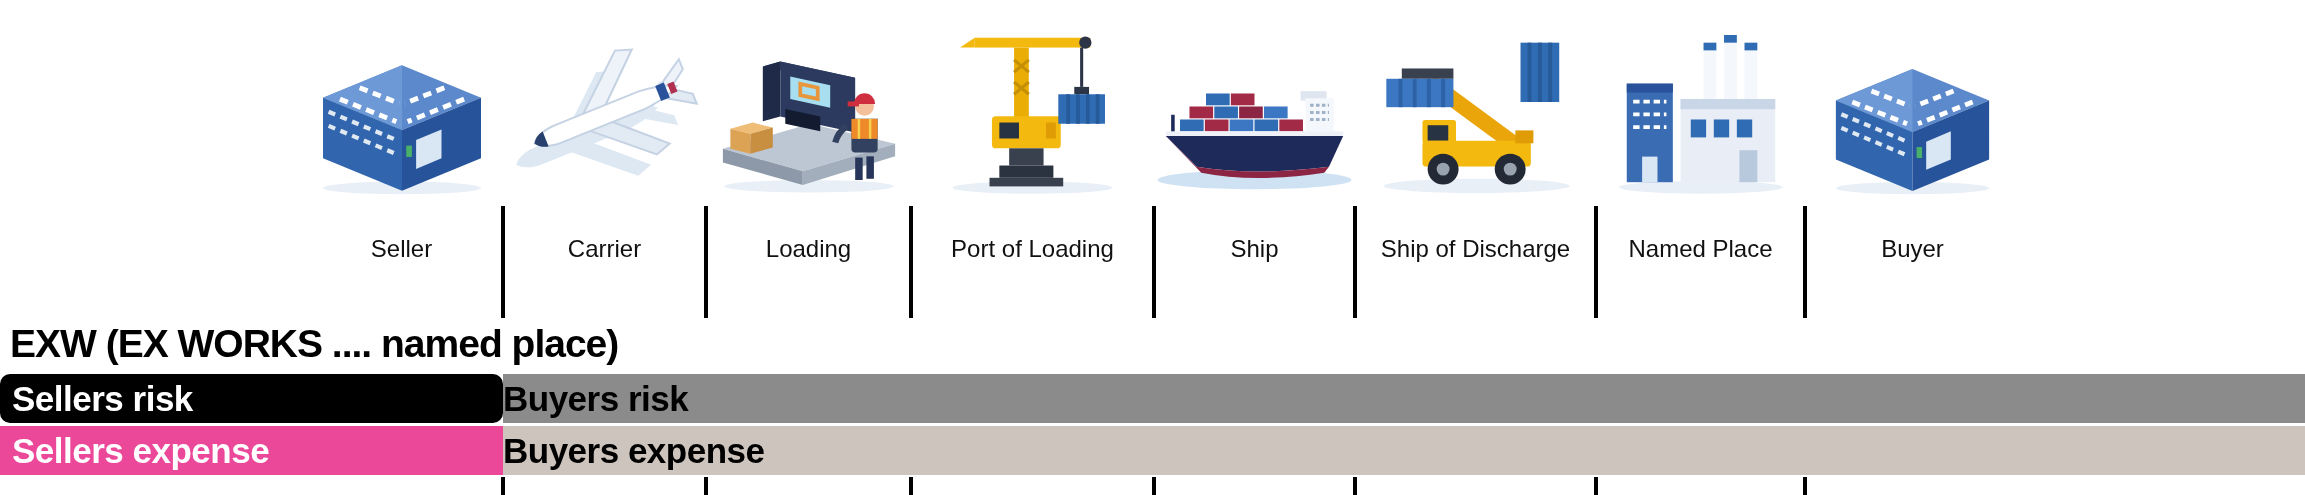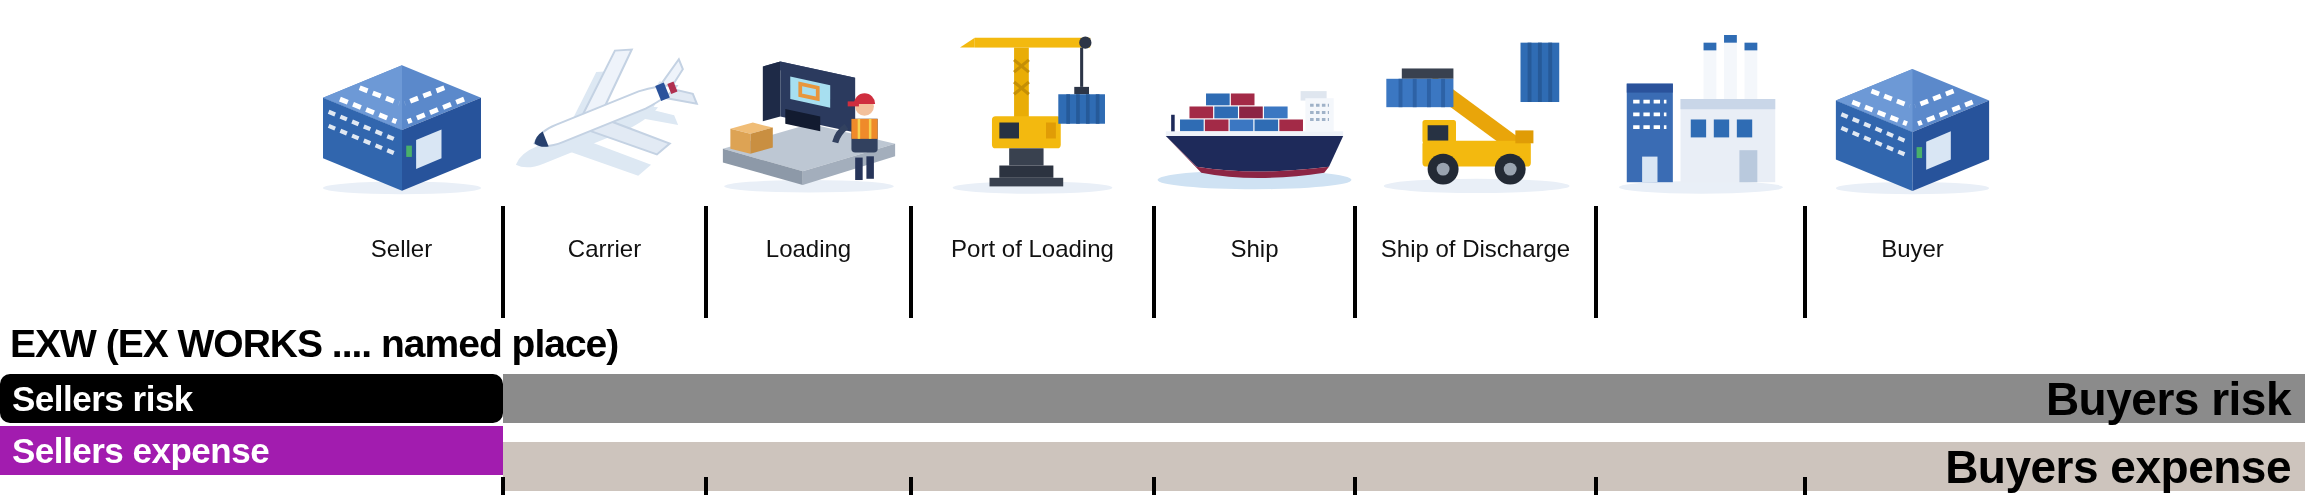--- a/index.html
+++ b/index.html
@@ -13,25 +13,25 @@
   .divider{position:absolute;top:206px;height:112px;width:4px;background:#000;}
   .tick{position:absolute;top:477px;height:18px;width:4px;background:#000;}
 
   .title{position:absolute;left:10px;top:322px;font-size:39px;font-weight:700;letter-spacing:-1px;color:#000;white-space:nowrap;}
 
   .bar{position:absolute;left:0;width:2305px;height:49px;display:flex;}
   .bar-risk{top:374px;}
   .bar-expense{top:426px;}
   .seg{display:flex;align-items:center;height:100%;box-sizing:border-box;}
   .seg-seller{width:503px;padding-left:12px;color:#ffffff;font-weight:700;font-size:35px;letter-spacing:-0.5px;}
-  .seg-buyer{flex:1;justify-content:flex-end;padding-right:14px;color:#000;font-weight:700;font-size:46px;letter-spacing:-0.5px;}
+  .seg-buyer{flex:1;justify-content:flex-start;padding-right:14px;color:#000;font-weight:700;font-size:35px;letter-spacing:-0.5px;}
   .risk-seller-bg{background:#000000;border-radius:10px;}
   .risk-buyer-bg{background:#8b8b8b;}
-  .expense-seller-bg{background:#a21caf;}
-  .expense-buyer-bg{background:#cdc4bd;margin-top:16px;}
+  .expense-seller-bg{background:#ec4899;}
+  .expense-buyer-bg{background:#cdc4bd;}
 </style>
 </head>
 <body>
 
 <div class="canvas">
 
   <div class="stage" style="left:300px;width:203px;">
     <div class="icon">
       <svg width="170" height="134" viewBox="0 0 120 95">
         <ellipse cx="60" cy="90" rx="56" ry="4.5" fill="#e9eff7"></ellipse>
@@ -212,20 +212,21 @@
         <rect x="98" y="66" width="12" height="14" fill="#2f6cb4"></rect>
         <rect x="100" y="90" width="14" height="25" fill="#b9c9dd"></rect>
         <rect x="12" y="38" width="36" height="77" fill="#3a6cb4"></rect>
         <rect x="12" y="38" width="36" height="7" fill="#2a529b"></rect>
         <line x1="17" y1="52" x2="43" y2="52" stroke="#fff" stroke-width="3" stroke-dasharray="5 3"></line>
         <line x1="17" y1="62" x2="43" y2="62" stroke="#fff" stroke-width="3" stroke-dasharray="5 3"></line>
         <line x1="17" y1="72" x2="43" y2="72" stroke="#fff" stroke-width="3" stroke-dasharray="5 3"></line>
         <rect x="24" y="95" width="12" height="20" fill="#d9e6f4"></rect>
       </svg>
     </div>
+    <div class="label">Named Place</div>
   </div>
 
   <div class="stage" style="left:1805px;width:215px;">
     <div class="icon">
       <svg width="165" height="130" viewBox="0 0 120 95">
         <ellipse cx="60" cy="90" rx="56" ry="4.5" fill="#e9eff7"></ellipse>
         <polygon points="60,3 116,26 60,49 4,26" fill="#5b89cb"></polygon>
         <polygon points="60,3 4,26 60,49" fill="#6d99d6"></polygon>
         <line x1="16" y1="27" x2="56" y2="43" stroke="#fff" stroke-width="3.5" stroke-dasharray="6 4"></line>
         <line x1="30" y1="19" x2="58" y2="30" stroke="#fff" stroke-width="3.5" stroke-dasharray="6 4"></line>

